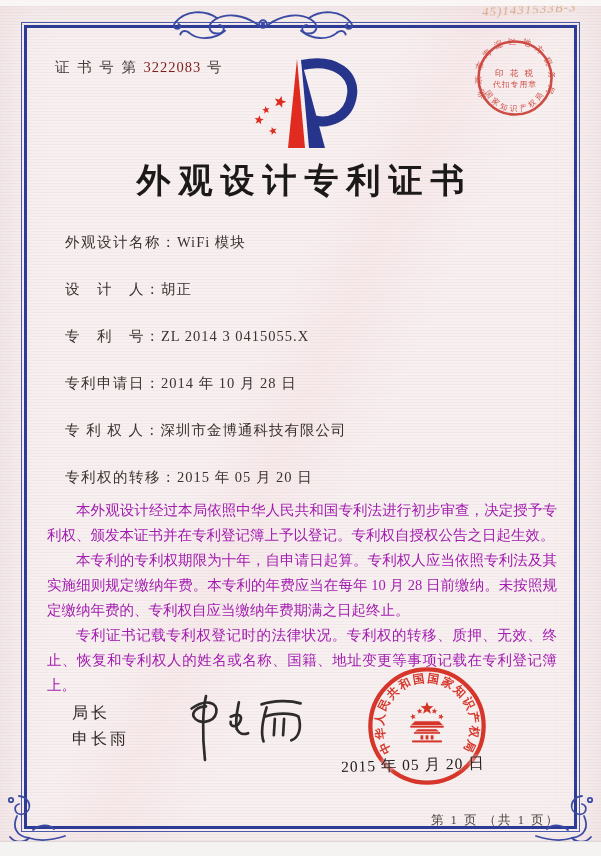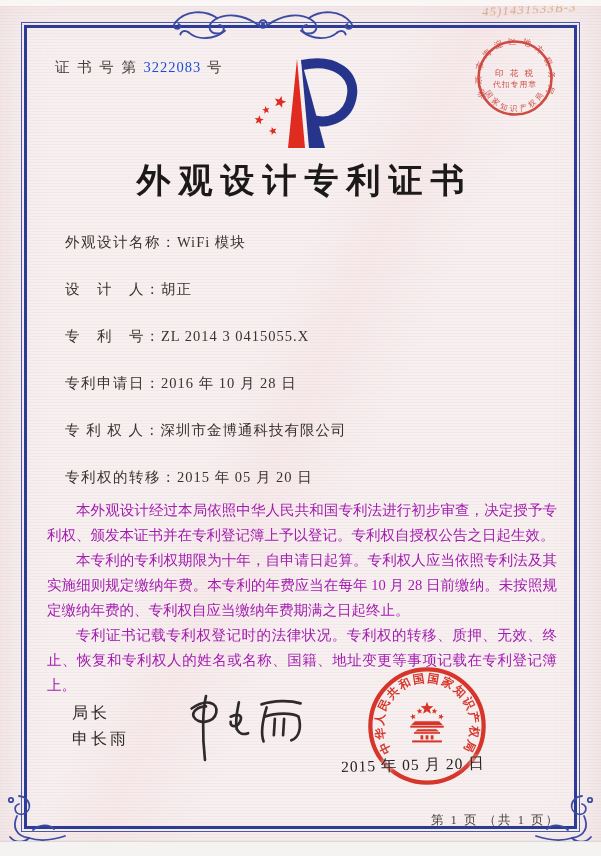--- a/index.html
+++ b/index.html
@@ -15,21 +15,21 @@
 
   
   .frame{position:absolute;left:21px;top:22px;width:557px;height:808px;border:1px solid #4a58ac;}
   .frame-inner{position:absolute;inset:2px;border:3px solid #2c3c96;}
   .flourish-top{position:absolute;left:168px;top:4px;width:190px;height:42px;}
   .corner-orn{position:absolute;width:64px;height:54px;}
   .corner-orn.left{left:3px;top:792px;}
   .corner-orn.right{left:534px;top:792px;transform:scaleX(-1);}
 
   .cert-no{position:absolute;left:55px;top:58px;font-size:14.5px;letter-spacing:2px;color:#46403d;}
-  .cert-no .num{color:#1d4ed8;letter-spacing:1px;}
+  .cert-no .num{color:#7f1d1d;letter-spacing:1px;}
 
   .logo{position:absolute;left:240px;top:56px;width:120px;height:100px;}
 
   .title{position:absolute;left:4px;top:158px;width:601px;text-align:center;
          font-size:34px;font-weight:bold;letter-spacing:8px;color:#1c1a19;}
 
   .scribble{position:absolute;left:482px;top:1px;width:118px;font-size:13px;font-style:italic;
             color:rgba(196,122,58,0.55);transform:rotate(-3deg);filter:blur(0.4px);
             letter-spacing:1px;white-space:nowrap;}
 
@@ -153,21 +153,21 @@
   <div class="field" style="top:280px">
     <span class="lbl">设　计　人：</span><span>胡正</span>
   </div>
   <div class="field" style="top:233px">
     <span class="lbl">外观设计名称：</span><span>WiFi 模块</span>
   </div>
   <div class="field" style="top:327px">
     <span class="lbl">专　利　号：</span><span>ZL 2014 3 0415055.X</span>
   </div>
   <div class="field" style="top:374px">
-    <span class="lbl">专利申请日：</span><span>2016 年 10 月 28 日</span>
+    <span class="lbl">专利申请日：</span><span>2014 年 10 月 28 日</span>
   </div>
   <div class="field" style="top:421px">
     <span class="lbl">专 利 权 人：</span><span>深圳市金博通科技有限公司</span>
   </div>
   <div class="field" style="top:468px">
     <span class="lbl">专利权的转移：</span><span>2015 年 05 月 20 日</span>
   </div>
 
   <div class="body-text">
     <p>本外观设计经过本局依照中华人民共和国专利法进行初步审查，决定授予专利权、颁发本证书并在专利登记簿上予以登记。专利权自授权公告之日起生效。</p>

